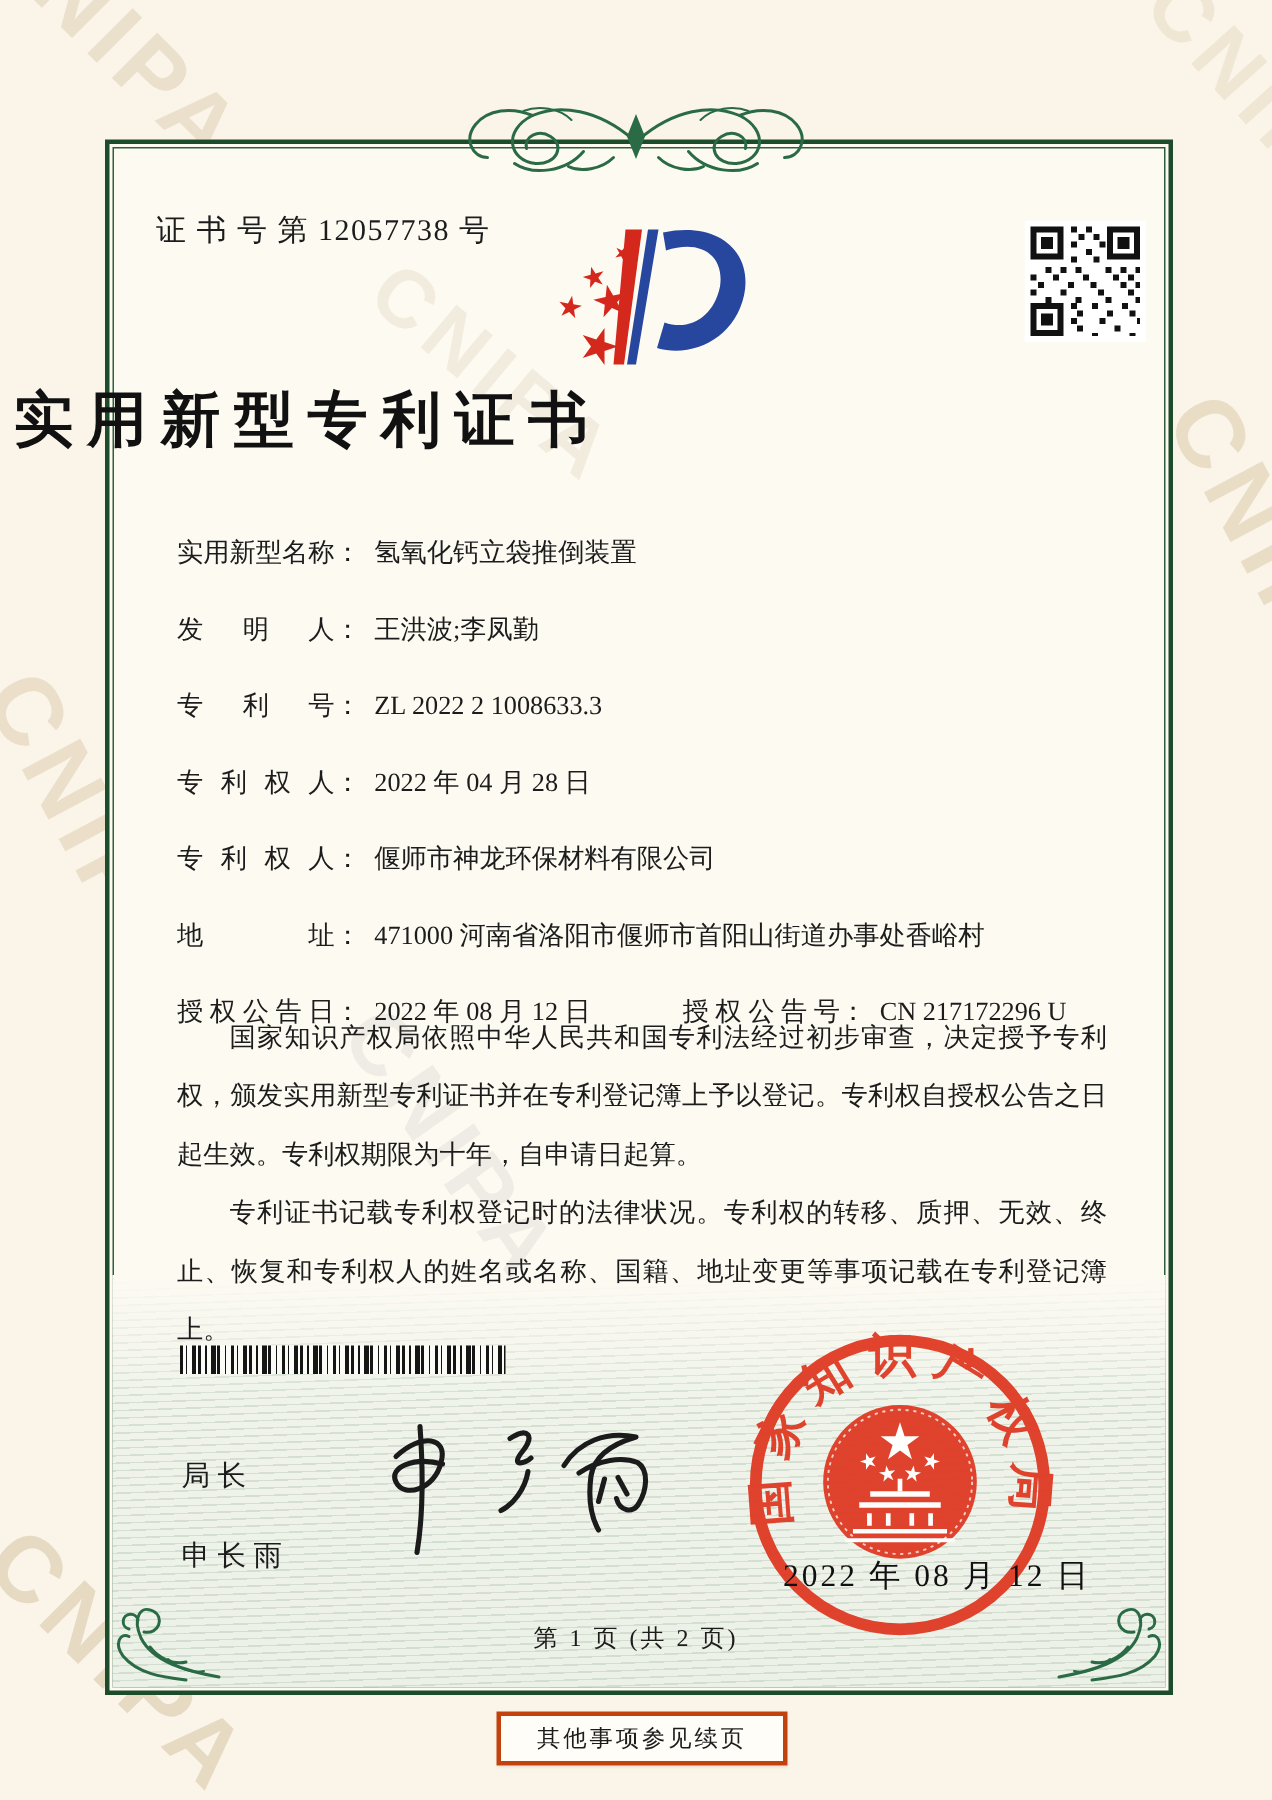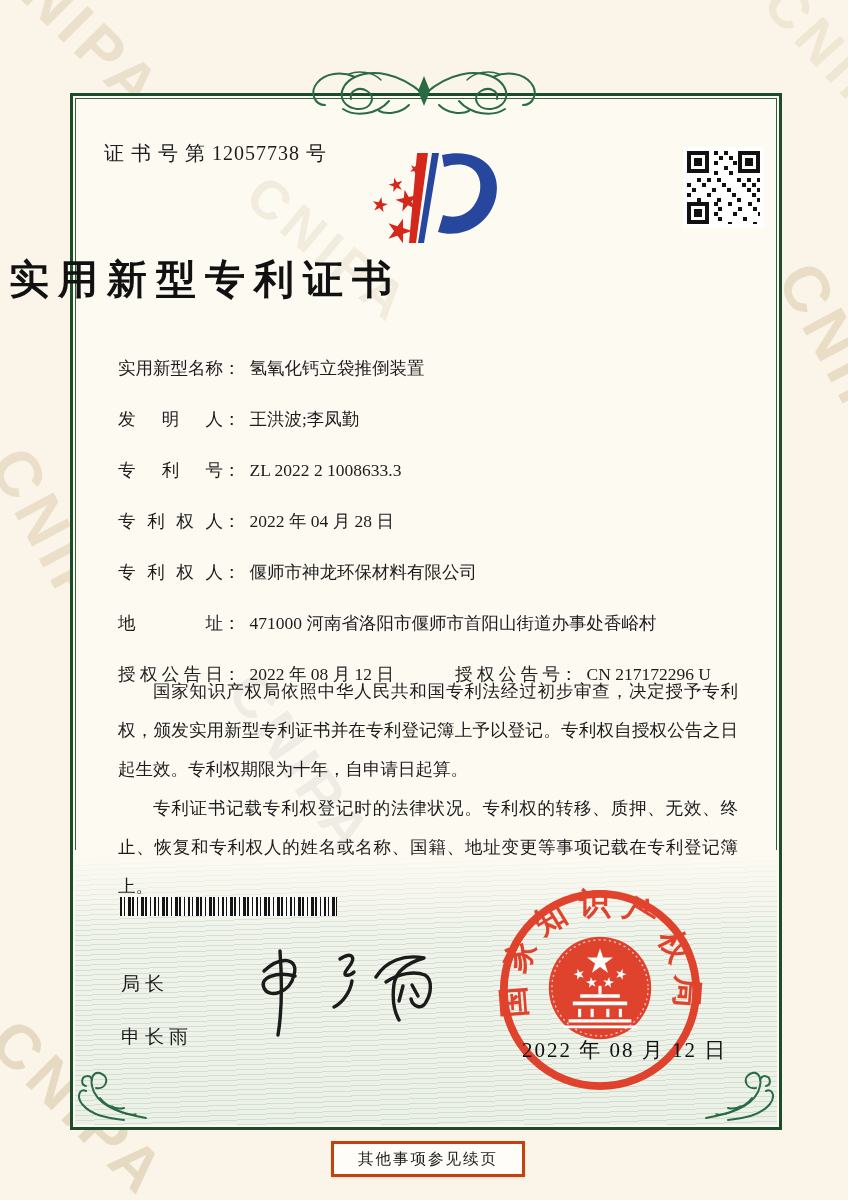--- a/index.html
+++ b/index.html
@@ -238,15 +238,16 @@
         <rect x="-9" y="20" width="3" height="8"></rect>
         <rect x="6" y="20" width="3" height="8"></rect>
         <rect x="18" y="20" width="3" height="8"></rect>
         <path d="M-30,30 h60 v3 h-60 Z"></path>
         <path d="M-35,36 h70 v2.5 h-70 Z"></path>
       </g>
     </g>
   </svg>
   <div class="seal-date">2022 年 08 月 12 日</div>
 
+  <div class="page-no">第 1 页 (共 2 页)</div>
   <div class="note-box">其他事项参见续页</div>
 
 </div>
 
 </body></html>

